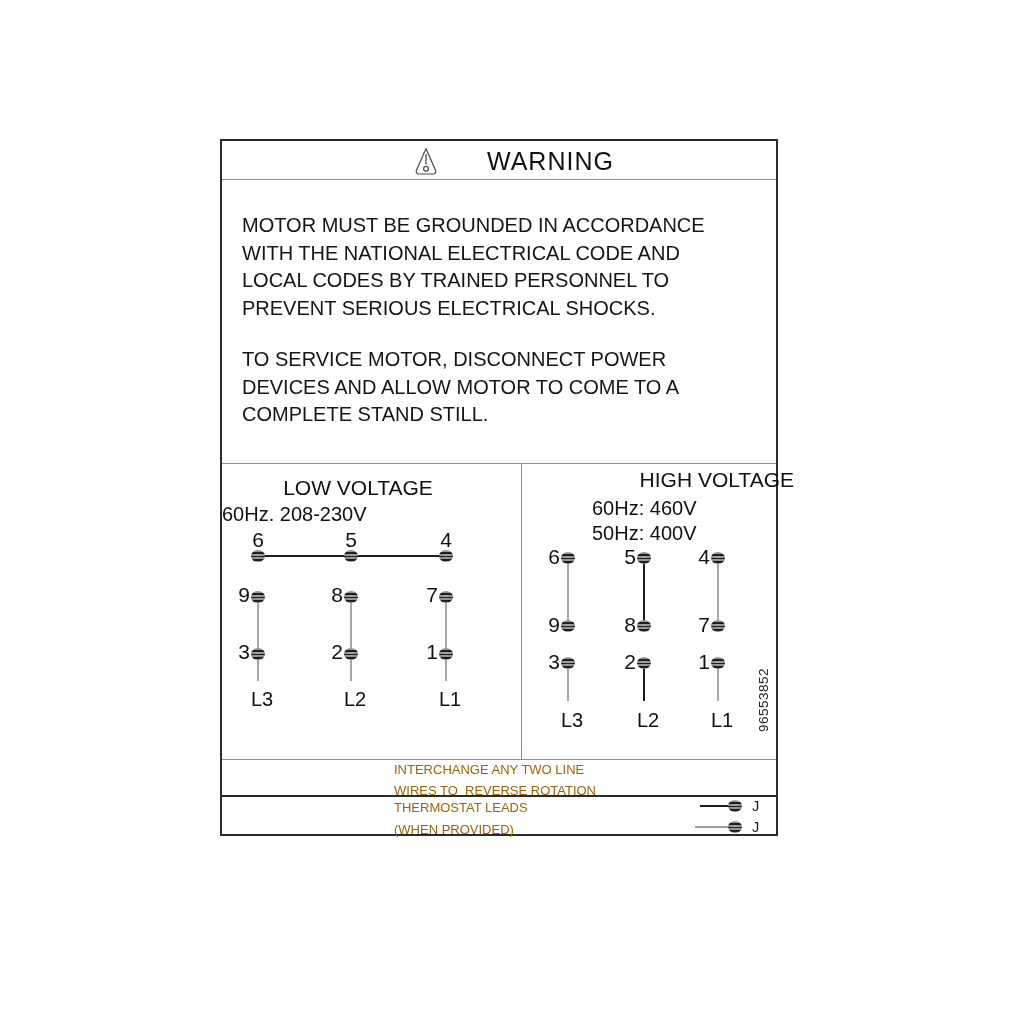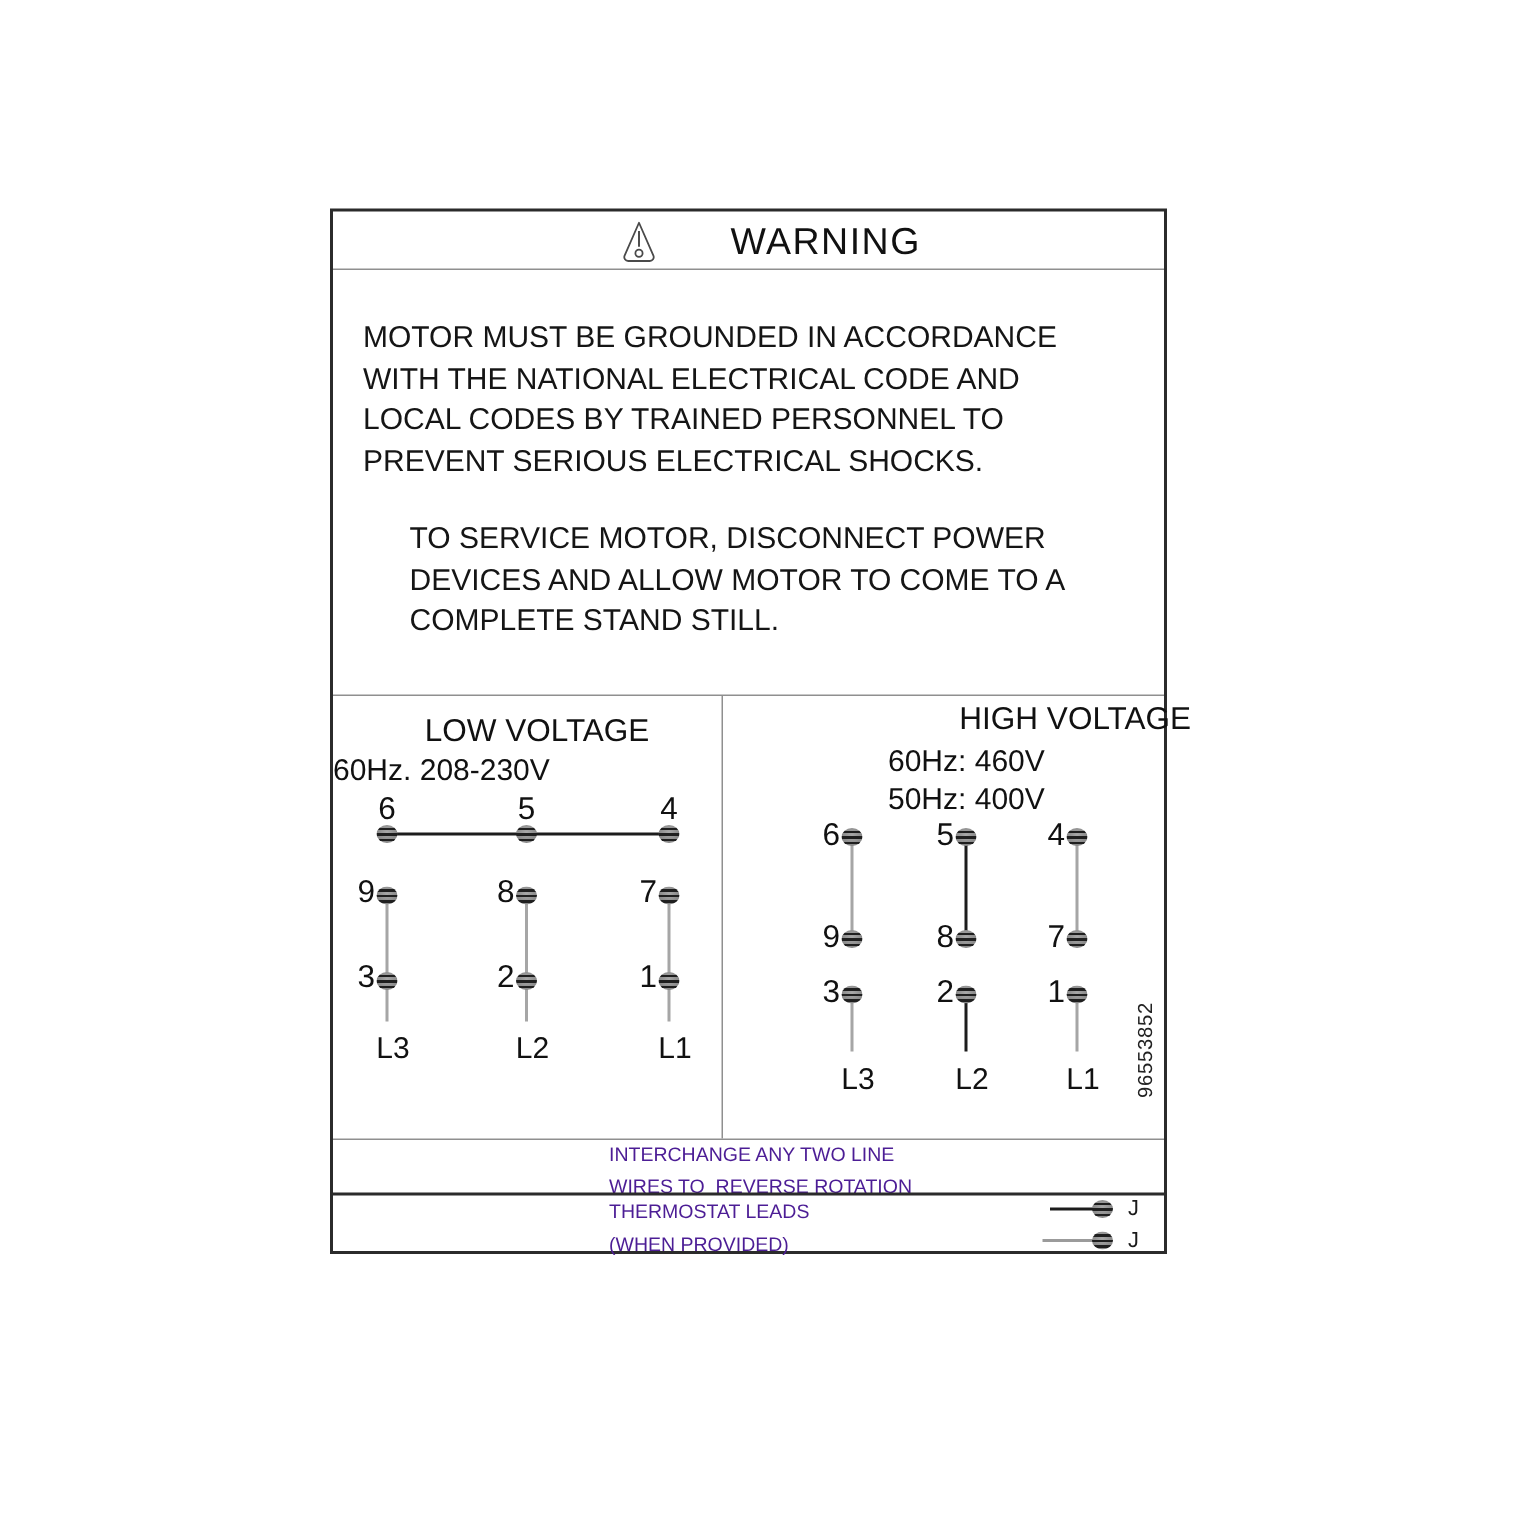--- a/index.html
+++ b/index.html
@@ -6,43 +6,43 @@
   .page{position:relative;width:1024px;height:1024px;background:#ffffff;overflow:hidden;
         font-family:"Liberation Sans","DejaVu Sans",sans-serif;color:#1a1a1a;}
   .abs{position:absolute;}
   .label-box{position:absolute;left:220px;top:139px;width:558px;height:697px;
              border:2px solid #2b2b2b;box-sizing:border-box;background:#fff;}
   
   .hdr{position:absolute;left:0;top:0;width:100%;height:39px;border-bottom:1px solid #8f8f8f;box-sizing:border-box;}
   .hdr-title{position:absolute;left:265px;top:6px;font-size:25px;letter-spacing:1px;color:#111;}
   .body-text{position:absolute;left:0;top:40px;width:100%;height:282px;box-sizing:border-box;
              padding:31px 6px 0 20px;font-size:20px;line-height:27.5px;color:#151515;}
-  .para2{margin-top:24px;margin-left:31px;}
+  .para2{margin-top:24px;}
   .diagrams{position:absolute;left:0;top:322px;width:100%;height:296px;border-top:1px solid #8f8f8f;box-sizing:border-box;}
-  .col-lv{position:absolute;left:0;top:0;width:260px;height:100%;border-right:1px solid #8f8f8f;box-sizing:border-box;}
+  .col-lv{position:absolute;left:0;top:0;width:300px;height:100%;border-right:1px solid #8f8f8f;box-sizing:border-box;}
   .col-hv{position:absolute;left:272px;top:0;width:284px;height:100%;}
   .v-title{font-size:21px;color:#111;}
   .v-rating{font-size:20px;color:#111;}
   
   .dot{position:absolute;width:14px;height:12px;border-radius:50%;
        background:repeating-linear-gradient(to bottom,rgba(0,0,0,0) 0 2px,#1f1f1f 2px 3.6px),
                   radial-gradient(circle at 50% 40%,#a8a8a8 0%,#8c8c8c 60%,#7a7a7a 100%);}
   .num{position:absolute;font-size:21px;line-height:20px;height:20px;color:#111;}
   .num.ctr{width:18px;text-align:center;}
   .num.rt{width:16px;text-align:right;}
   .llabel{position:absolute;width:40px;text-align:center;font-size:20px;color:#111;}
   .wire-v{position:absolute;width:2px;background:#a6a6a6;}
   .wire-v.dark{width:1.5px;background:#1c1c1c;}
   .wire-h{position:absolute;height:1.5px;background:#1c1c1c;}
   .wire-h.gray{background:#9b9b9b;}
   .partnum{position:absolute;left:195px;top:228px;width:150px;height:16px;text-align:center;
            font-size:13.5px;letter-spacing:0.5px;color:#222;transform:rotate(-90deg);}
   .note1{position:absolute;left:0;top:618px;width:100%;height:36px;border-top:1px solid #8f8f8f;box-sizing:border-box;}
   .note2{position:absolute;left:0;top:654px;width:100%;height:43px;border-top:2px solid #2b2b2b;box-sizing:border-box;}
-  .note-line{position:absolute;left:184px;font-size:13px;color:#4c1d95;white-space:pre;}
+  .note-line{position:absolute;left:172px;font-size:13px;color:#a16207;white-space:pre;}
   .j-label{position:absolute;font-size:14.5px;color:#1a1a1a;}
   .warn-icon{position:absolute;left:192px;top:5px;width:24px;height:29px;}
 </style>
 </head>
 <body>
 
 <div class="page">
   <div class="label-box">
 
     <div class="hdr">

